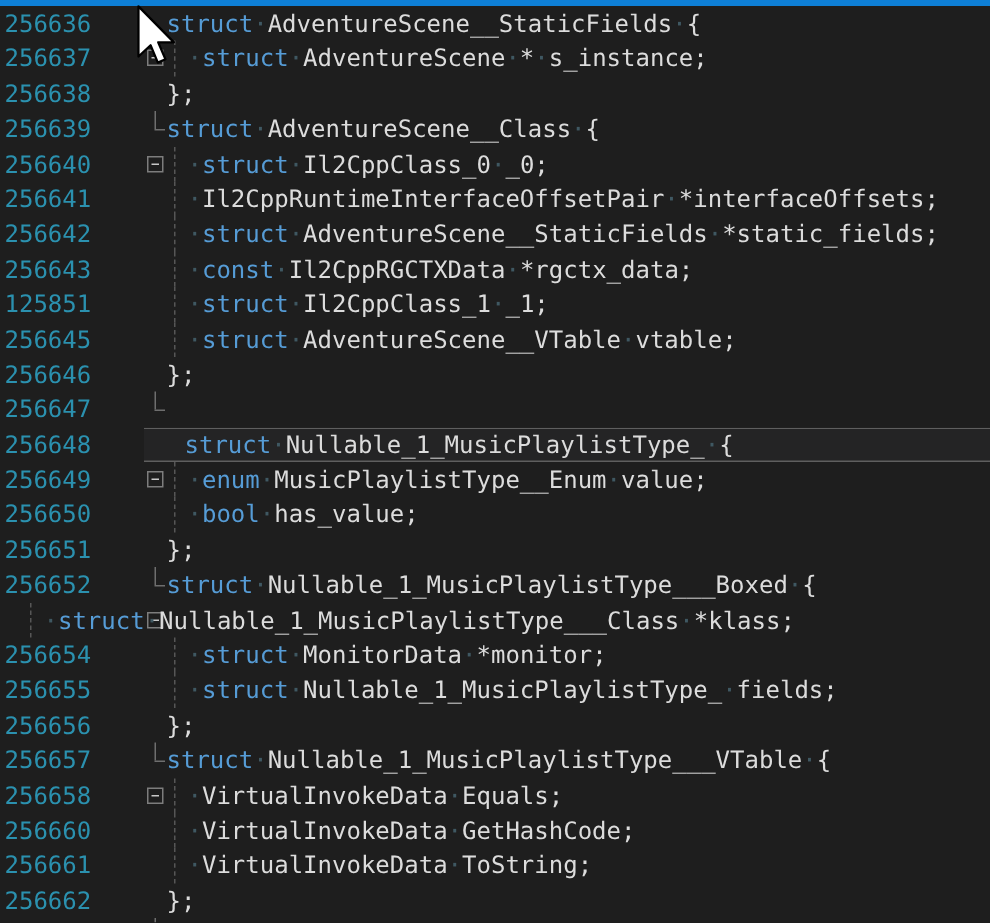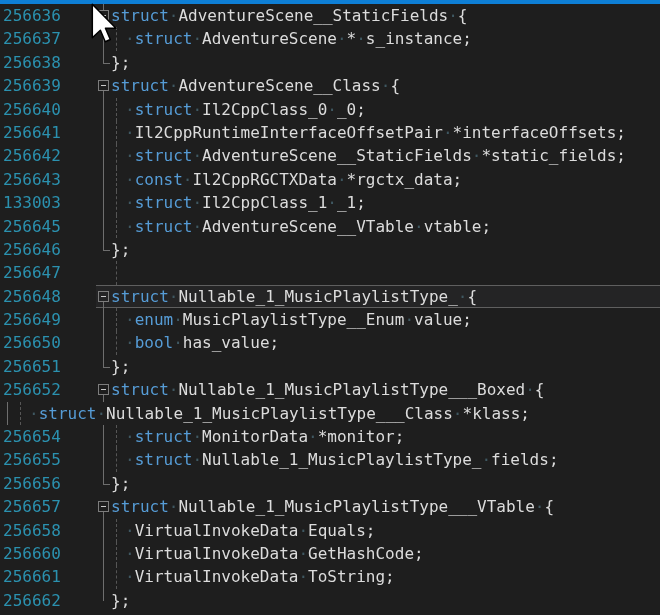--- a/index.html
+++ b/index.html
@@ -9,24 +9,25 @@
     font-family:"DejaVu Sans Mono","Liberation Mono",monospace;
     font-size:16px;cursor:default;
   }
   #accent-bar{position:absolute;left:0;top:0;width:660px;height:4px;background:#0e7fd6;}
   #rows{position:absolute;left:0;top:4px;width:660px;}
   .row{display:flex;height:23.4px;line-height:23.4px;white-space:pre;}
   .num{
     width:96px;box-sizing:border-box;padding-left:3px;flex:0 0 96px;
     color:#2b91af;user-select:none;
   }
-  .body{flex:1;display:flex;position:relative;}
+  .body{flex:1;display:flex;position:relative;align-items:flex-end;}
   .row.current .body{
     background:#242425;
     box-shadow:inset 0 1px 0 #5f5f5f, inset 0 -1px 0 #5f5f5f;
+    gap:12px;
   }
   .fold{position:relative;width:15px;flex:0 0 15px;}
   .fbox{
     position:absolute;left:2px;top:6px;width:11px;height:11px;box-sizing:border-box;
     border:1px solid #7d7d7d;background:transparent;
   }
   .fbox::after{
     content:"";position:absolute;left:2px;top:4px;width:5px;height:1px;background:#c8c8c8;
   }
   .fr{position:absolute;left:7px;width:0;border-left:1px solid #6e6e6e;}
@@ -50,21 +51,21 @@
   <div id="accent-bar"></div>
   <div id="rows">
       <div class="row"><span class="num">256636</span><div class="body"><div class="fold"><span class="fr top"></span><span class="fbox"></span><span class="fr below"></span></div><div class="code"><span class="tk-k">struct</span><span class="ws">·</span><span class="tk-d">AdventureScene__StaticFields</span><span class="ws">·</span><span class="tk-d">{</span></div></div></div>
       <div class="row"><span class="num">256637</span><div class="body"><div class="fold"><span class="fr mid"></span></div><div class="code ind"><span class="ig"></span><span class="ws">·</span><span class="tk-k">struct</span><span class="ws">·</span><span class="tk-d">AdventureScene</span><span class="ws">·</span><span class="tk-d">*</span><span class="ws">·</span><span class="tk-d">s_instance;</span></div></div></div>
       <div class="row"><span class="num">256638</span><div class="body"><div class="fold"><span class="fr endv"></span><span class="ffoot"></span></div><div class="code"><span class="tk-d">};</span></div></div></div>
       <div class="row"><span class="num">256639</span><div class="body"><div class="fold"><span class="fbox"></span><span class="fr below"></span></div><div class="code"><span class="tk-k">struct</span><span class="ws">·</span><span class="tk-d">AdventureScene__Class</span><span class="ws">·</span><span class="tk-d">{</span></div></div></div>
       <div class="row"><span class="num">256640</span><div class="body"><div class="fold"><span class="fr mid"></span></div><div class="code ind"><span class="ig"></span><span class="ws">·</span><span class="tk-k">struct</span><span class="ws">·</span><span class="tk-d">Il2CppClass_0</span><span class="ws">·</span><span class="tk-d">_0;</span></div></div></div>
       <div class="row"><span class="num">256641</span><div class="body"><div class="fold"><span class="fr mid"></span></div><div class="code ind"><span class="ig"></span><span class="ws">·</span><span class="tk-d">Il2CppRuntimeInterfaceOffsetPair</span><span class="ws">·</span><span class="tk-d">*interfaceOffsets;</span></div></div></div>
       <div class="row"><span class="num">256642</span><div class="body"><div class="fold"><span class="fr mid"></span></div><div class="code ind"><span class="ig"></span><span class="ws">·</span><span class="tk-k">struct</span><span class="ws">·</span><span class="tk-d">AdventureScene__StaticFields</span><span class="ws">·</span><span class="tk-d">*static_fields;</span></div></div></div>
       <div class="row"><span class="num">256643</span><div class="body"><div class="fold"><span class="fr mid"></span></div><div class="code ind"><span class="ig"></span><span class="ws">·</span><span class="tk-k">const</span><span class="ws">·</span><span class="tk-d">Il2CppRGCTXData</span><span class="ws">·</span><span class="tk-d">*rgctx_data;</span></div></div></div>
-      <div class="row"><span class="num">133003</span><div class="body"><div class="fold"><span class="fr mid"></span></div><div class="code ind"><span class="ig"></span><span class="ws">·</span><span class="tk-k">struct</span><span class="ws">·</span><span class="tk-d">Il2CppClass_1</span><span class="ws">·</span><span class="tk-d">_1;</span></div></div></div>
+      <div class="row"><span class="num">125851</span><div class="body"><div class="fold"><span class="fr mid"></span></div><div class="code ind"><span class="ig"></span><span class="ws">·</span><span class="tk-k">struct</span><span class="ws">·</span><span class="tk-d">Il2CppClass_1</span><span class="ws">·</span><span class="tk-d">_1;</span></div></div></div>
       <div class="row"><span class="num">256645</span><div class="body"><div class="fold"><span class="fr mid"></span></div><div class="code ind"><span class="ig"></span><span class="ws">·</span><span class="tk-k">struct</span><span class="ws">·</span><span class="tk-d">AdventureScene__VTable</span><span class="ws">·</span><span class="tk-d">vtable;</span></div></div></div>
       <div class="row"><span class="num">256646</span><div class="body"><div class="fold"><span class="fr endv"></span><span class="ffoot"></span></div><div class="code"><span class="tk-d">};</span></div></div></div>
       <div class="row"><span class="num">256647</span><div class="body"><div class="fold"></div><div class="code"><span class="ig"></span></div></div></div>
       <div class="row current"><span class="num">256648</span><div class="body"><div class="fold"><span class="fbox"></span><span class="fr below"></span></div><div class="code"><span class="tk-k">struct</span><span class="ws">·</span><span class="tk-d">Nullable_1_MusicPlaylistType_</span><span class="ws">·</span><span class="tk-d">{</span></div></div></div>
       <div class="row"><span class="num">256649</span><div class="body"><div class="fold"><span class="fr mid"></span></div><div class="code ind"><span class="ig"></span><span class="ws">·</span><span class="tk-k">enum</span><span class="ws">·</span><span class="tk-d">MusicPlaylistType__Enum</span><span class="ws">·</span><span class="tk-d">value;</span></div></div></div>
       <div class="row"><span class="num">256650</span><div class="body"><div class="fold"><span class="fr mid"></span></div><div class="code ind"><span class="ig"></span><span class="ws">·</span><span class="tk-k">bool</span><span class="ws">·</span><span class="tk-d">has_value;</span></div></div></div>
       <div class="row"><span class="num">256651</span><div class="body"><div class="fold"><span class="fr endv"></span><span class="ffoot"></span></div><div class="code"><span class="tk-d">};</span></div></div></div>
       <div class="row"><span class="num">256652</span><div class="body"><div class="fold"><span class="fbox"></span><span class="fr below"></span></div><div class="code"><span class="tk-k">struct</span><span class="ws">·</span><span class="tk-d">Nullable_1_MusicPlaylistType___Boxed</span><span class="ws">·</span><span class="tk-d">{</span></div></div></div>
       <div class="row"><div class="body"><div class="fold"><span class="fr mid"></span></div><div class="code ind"><span class="ig"></span><span class="ws">·</span><span class="tk-k">struct</span><span class="ws">·</span><span class="tk-d">Nullable_1_MusicPlaylistType___Class</span><span class="ws">·</span><span class="tk-d">*klass;</span></div></div></div>
       <div class="row"><span class="num">256654</span><div class="body"><div class="fold"><span class="fr mid"></span></div><div class="code ind"><span class="ig"></span><span class="ws">·</span><span class="tk-k">struct</span><span class="ws">·</span><span class="tk-d">MonitorData</span><span class="ws">·</span><span class="tk-d">*monitor;</span></div></div></div>

